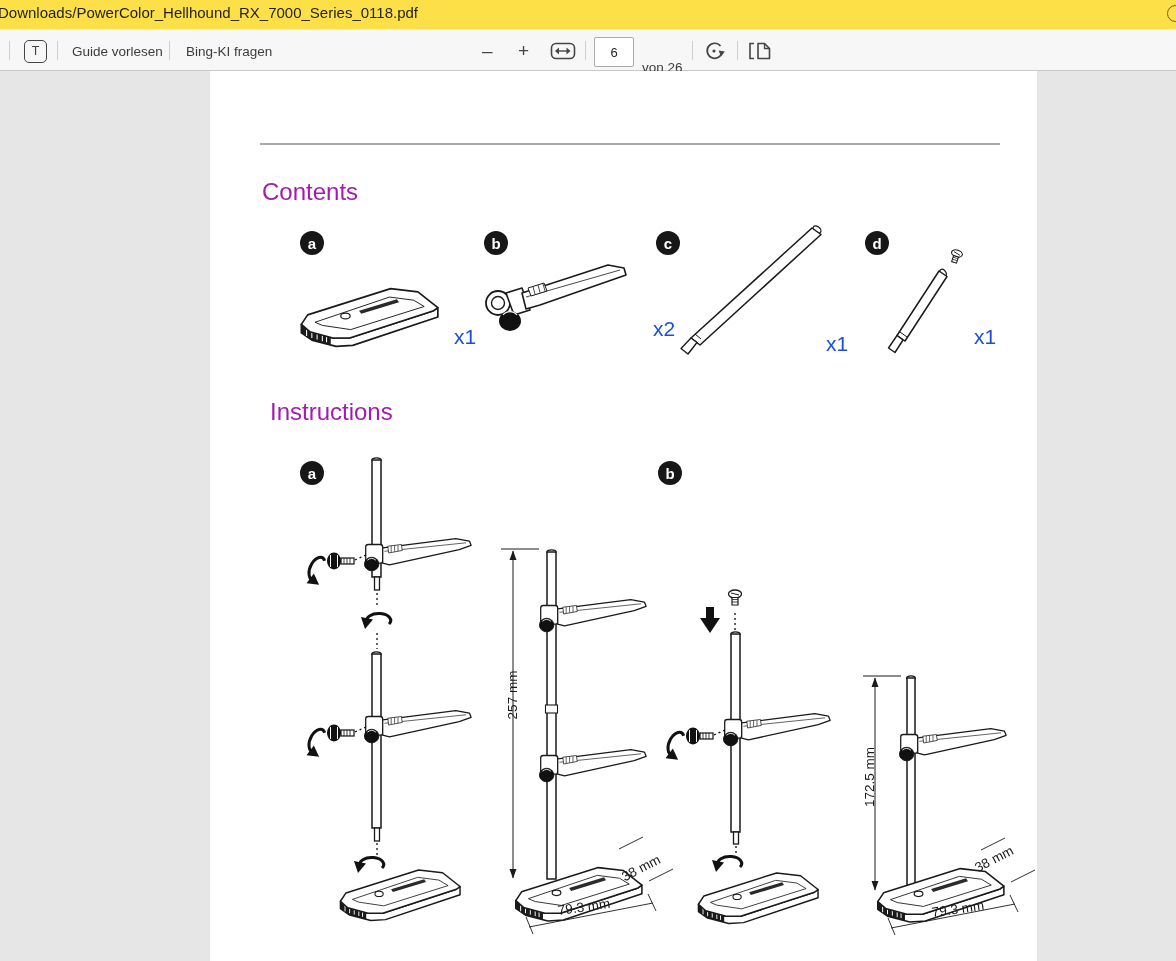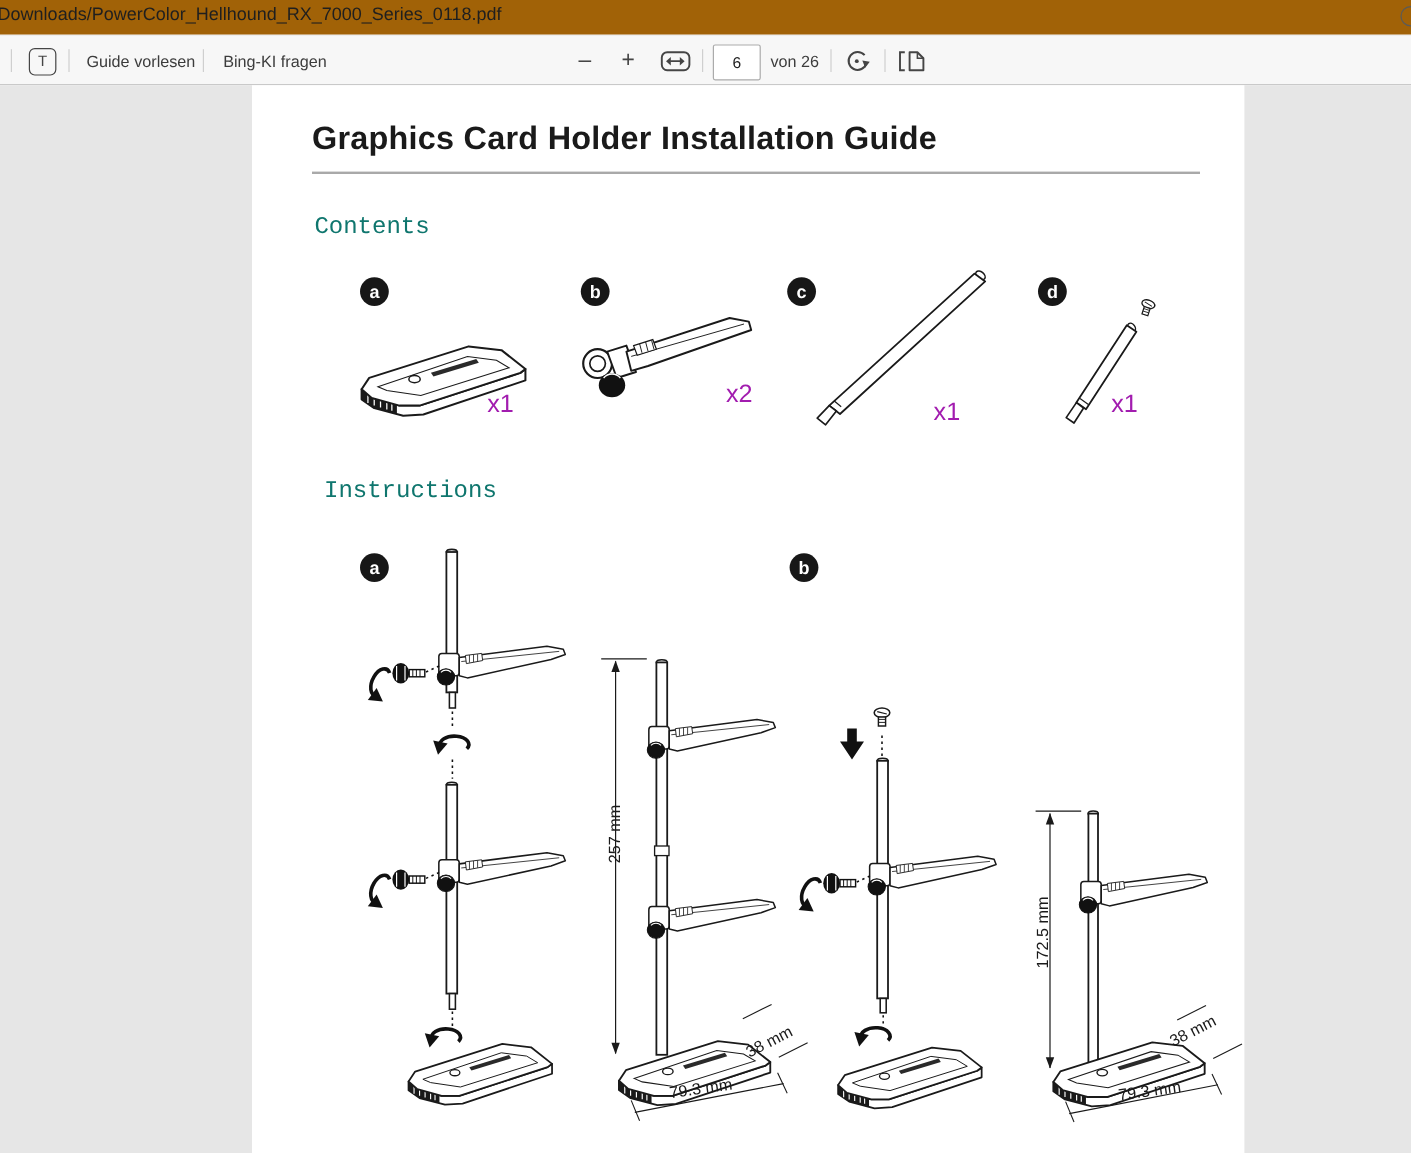--- a/index.html
+++ b/index.html
@@ -2,44 +2,44 @@
 <html><head>
 <meta charset="utf-8">
 <style>
   html,body{margin:0;padding:0;}
   body{
     width:1176px;height:961px;overflow:hidden;position:relative;
     background:#ffffff;font-family:"Liberation Sans",sans-serif;
     -webkit-font-smoothing:antialiased;
   }
   
-  .titlebar{position:absolute;left:0;top:0;width:1176px;height:29px;background:#a16207;}
+  .titlebar{position:absolute;left:0;top:0;width:1176px;height:29px;background:#fde047;}
   .tab-title{position:absolute;left:-2px;top:4px;font-size:15px;color:#1f1f1f;white-space:nowrap;}
   .clipped-circle{position:absolute;right:-8px;top:5px;width:15px;height:15px;border:1.5px solid #5a5a5a;border-radius:50%;}
   
   .toolbar{position:absolute;left:0;top:29px;width:1176px;height:42px;background:#f7f7f7;
     border-top:1px solid #ededed;border-bottom:1px solid #c9c9c9;box-sizing:border-box;}
   .toolbar .sep{position:absolute;top:11px;width:1px;height:19px;background:#cfcfcf;}
   .tbtn{position:absolute;top:0;height:42px;display:flex;align-items:center;color:#3c3c3c;
     font-size:13.5px;background:none;border:none;padding:0;cursor:default;font-family:inherit;}
   .ticon-box{display:flex;align-items:center;justify-content:center;width:21px;height:21px;
     border:1.6px solid #454545;border-radius:5px;font-size:12.5px;color:#454545;}
   .glyph{font-size:19px;color:#454545;}
   .page-input{position:absolute;left:594px;top:7px;width:34px;height:26px;border:1px solid #ababab;
     border-radius:2px;background:#fff;text-align:center;font-size:13px;color:#222;font-family:inherit;}
-  .von-label{position:absolute;left:642px;top:14px;font-size:13.5px;color:#3c3c3c;}
+  .von-label{position:absolute;left:642px;top:30px;font-size:13.5px;color:#3c3c3c;}
   
   .viewer{position:absolute;left:0;top:71px;width:1176px;height:890px;background:#e6e6e6;}
   .pdf-page{position:absolute;left:210px;top:0;width:827px;height:890px;background:#ffffff;}
   .doc-title{position:absolute;left:50px;top:29px;font-size:27px;font-weight:700;color:#1a1a1a;letter-spacing:.2px;}
   .doc-rule{position:absolute;left:50px;top:72px;width:740px;height:2px;background:#a9a9a9;}
-  .section-heading{position:absolute;font-size:20px;color:#0f766e;font-family:Liberation Mono, monospace;}
+  .section-heading{position:absolute;font-size:24px;color:#a21caf;}
   .badge{position:absolute;width:24px;height:24px;border-radius:50%;background:#171717;color:#ffffff;
     font-size:15px;font-weight:700;display:flex;align-items:center;justify-content:center;}
-  .qty{position:absolute;font-size:21px;color:#a21caf;}
+  .qty{position:absolute;font-size:21px;color:#1d4ed8;margin-left:48px;}
   .dim{position:absolute;font-size:13.5px;color:#1a1a1a;white-space:nowrap;transform-origin:center;}
   .part-svg,.step-svg{position:absolute;}
 </style>
 </head>
 <body>
 
 <svg width="0" height="0" style="position:absolute" aria-hidden="true">
   <defs>
     <g id="sym-base">
       <path d="M7,47 L7,55 L17,62 L40,68 L56,67 L137,40 L137,31 L133,34 L53,60 L37,60 L15,54 Z" fill="#fff" stroke="#1a1a1a" stroke-width="1.6" stroke-linejoin="round"></path>
@@ -131,21 +131,20 @@
       <path d="M8,3.5 H4 V18.5 H8" fill="none" stroke="#454545" stroke-width="1.6"></path>
       <path d="M12,3.5 H18.5 L23.5,8.5 V18.5 H12 Z" fill="none" stroke="#454545" stroke-width="1.6" stroke-linejoin="round"></path>
       <path d="M18.5,3.5 V8.5 H23.5" fill="none" stroke="#454545" stroke-width="1.3"></path>
     </svg>
   </button>
 </div>
 
 <div class="viewer">
   <div class="pdf-page">
 
-    <div class="doc-title">Graphics Card Holder Installation Guide</div>
     <div class="doc-rule"></div>
 
     <div class="section-heading" style="left:52px;top:107px">Contents</div>
 
     <div class="badge" style="left:90px;top:160px">a</div>
     <div class="badge" style="left:274px;top:160px">b</div>
     <div class="badge" style="left:446px;top:160px">c</div>
     <div class="badge" style="left:655px;top:160px">d</div>
 
     <svg class="part-svg" style="left:80px;top:194px" width="165" height="95">

